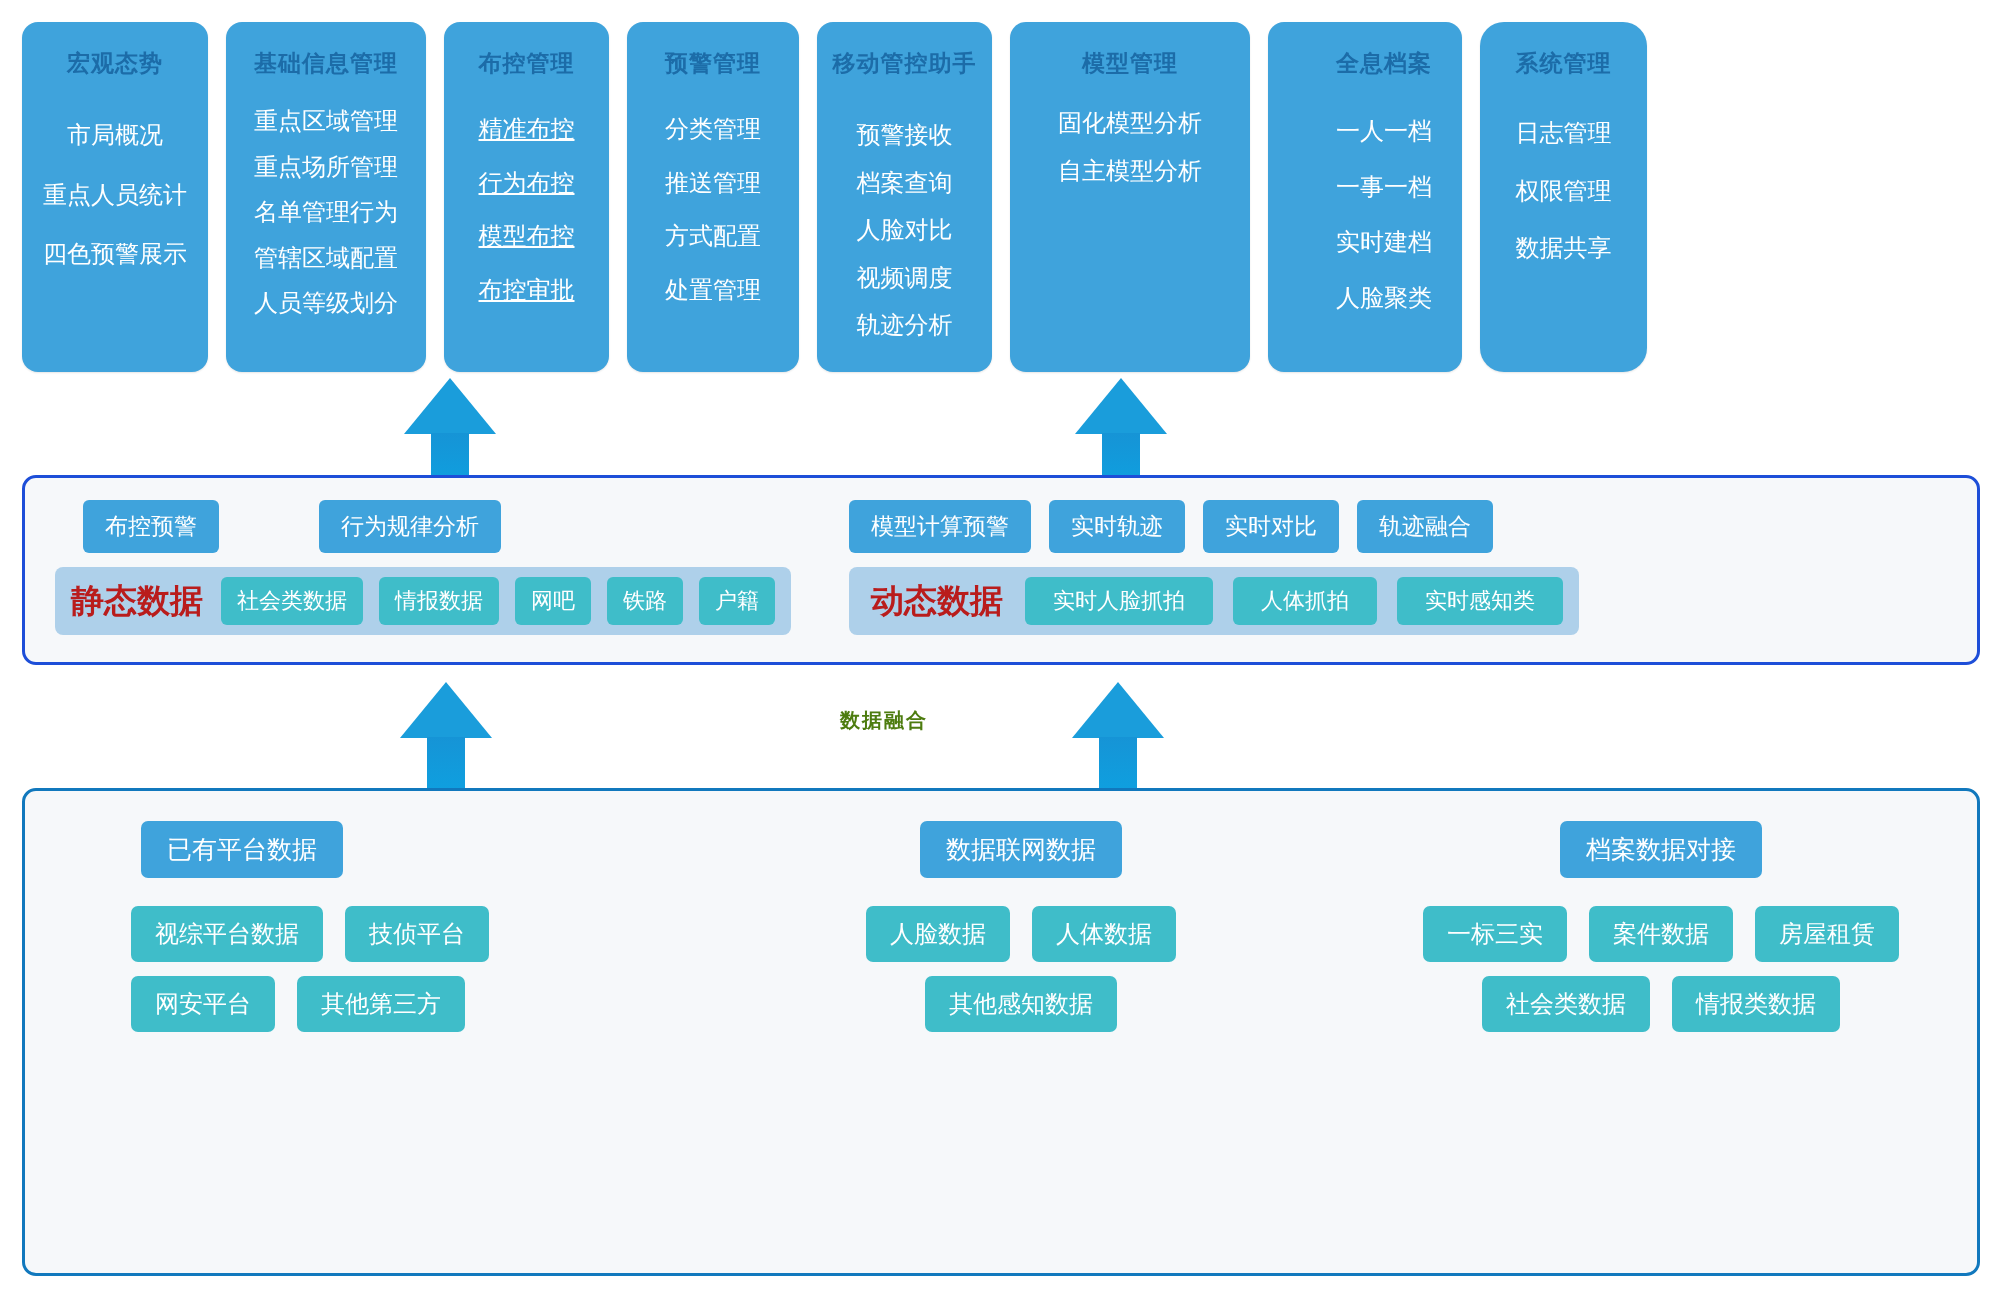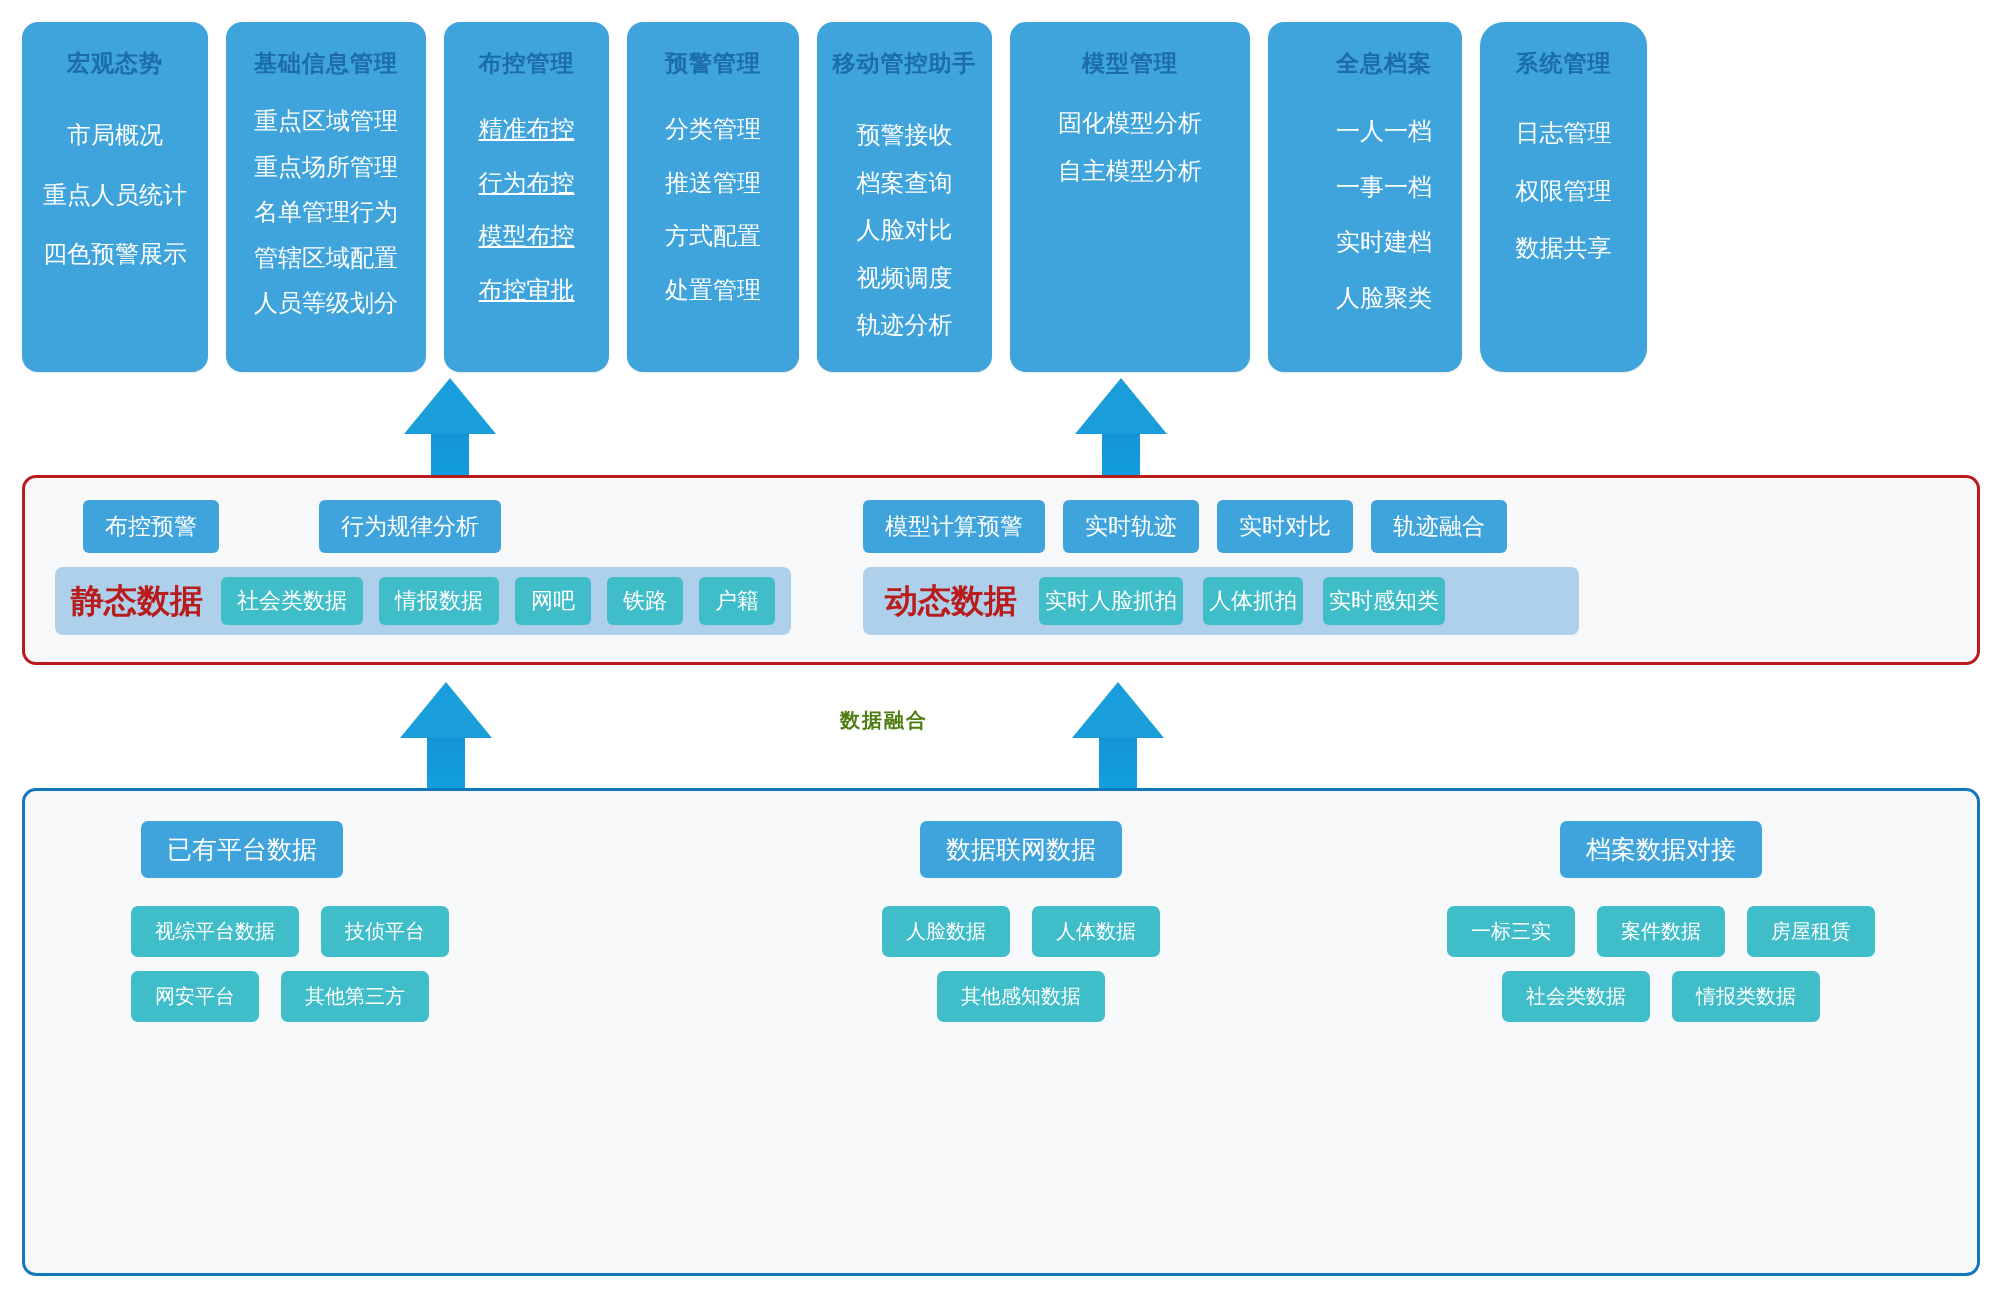--- a/index.html
+++ b/index.html
@@ -107,26 +107,25 @@
   #arrow-bot-right { left: 1072px; top: 682px; }
 
   
   #middle-layer {
     position: absolute;
     left: 22px;
     top: 475px;
     width: 1958px;
     height: 190px;
     box-sizing: border-box;
-    border: 3px solid #b91c1c;
+    border: 3px solid #1d4ed8;
     border-radius: 14px;
     background: #f6f8fa;
     display: flex;
     padding: 22px 30px;
-    gap: 14px;
   }
   .mid-group {
     flex: 1 1 0;
     display: flex;
     flex-direction: column;
     gap: 14px;
   }
   .mid-caps {
     display: flex;
     align-items: flex-start;
@@ -163,21 +162,21 @@
     font-size: 22px;
     border-radius: 6px;
     padding: 9px 16px;
     white-space: nowrap;
   }
   #mid-left  { flex: 0 0 724px; }
   #mid-right { flex: 0 0 716px; margin-left: 58px; }
   #mid-left .mid-caps { padding-left: 28px; gap: 100px; }
   #mid-right .mid-caps { gap: 18px; }
   #mid-right .data-bar { gap: 20px; padding-left: 22px; }
-  #mid-right .data-chip { padding: 9px 6px; }
+  #mid-right .data-chip { padding: 9px 28px; }
 
   
   #fusion-label {
     position: absolute;
     left: 728px;
     top: 707px;
     width: 200px;
     text-align: right;
     color: #4d7c0f;
     font-size: 20px;
@@ -223,21 +222,21 @@
   }
   .src-row {
     display: flex;
     gap: 22px;
     justify-content: center;
     flex-wrap: nowrap;
   }
   .src-chip {
     background: #3fbdc9;
     color: #ffffff;
-    font-size: 20px;
+    font-size: 24px;
     border-radius: 7px;
     padding: 12px 24px;
     white-space: nowrap;
     text-align: center;
   }
   #src-g0 { align-items: flex-start; padding-left: 80px; }
   #src-g0 .src-head { margin-left: 10px; }
   #src-g0 .src-rows { align-items: flex-start; }
   #src-g1 { padding-left: 20px; }
   #src-g2 { padding-left: 60px; }

